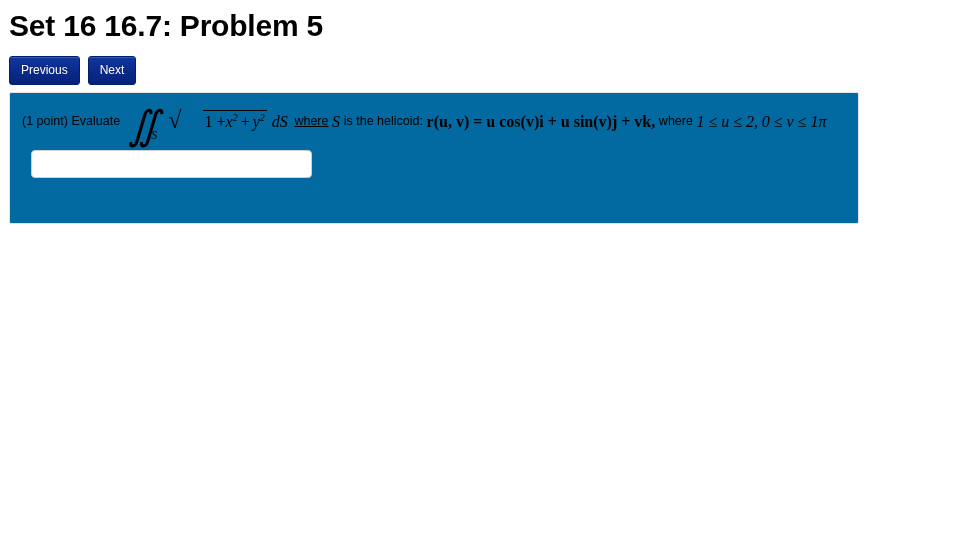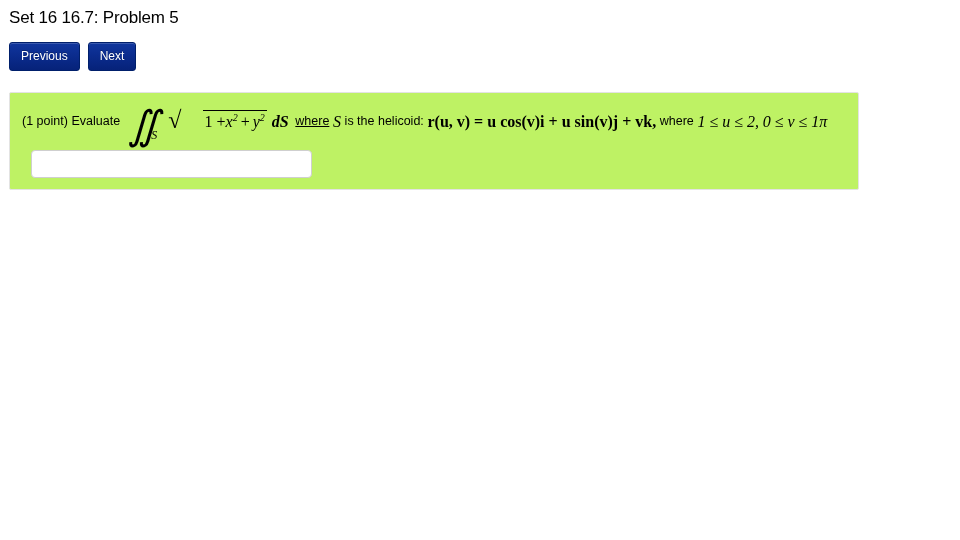--- a/index.html
+++ b/index.html
@@ -20,22 +20,22 @@
   .page {
     position: relative;
     width: 960px;
     height: 540px;
     box-sizing: border-box;
     padding: 0;
   }
 
   
   .page-title {
-    font-size: 17px;
-    font-weight: normal;
+    font-size: 30px;
+    font-weight: bold;
     line-height: 1.1;
     color: #000000;
     margin: 0;
     padding: 9px 0 0 9px;
     letter-spacing: -0.2px;
   }
 
   
   .nav-bar {
     display: flex;
@@ -59,23 +59,23 @@
     white-space: nowrap;
     text-shadow: 0 -1px 0 rgba(0,0,0,0.25);
   }
 
   
   .problem-panel {
     position: absolute;
     left: 9px;
     top: 92px;
     width: 850px;
-    height: 98px;
+    height: 132px;
     box-sizing: border-box;
-    background: #bef264;
+    background: #0369a1;
     border: 1px solid #e3e3e3;
     border-radius: 2px;
     padding: 14px 12px 0 12px;
   }
 
   .problem-statement {
     font-size: 13px;
     line-height: 1.2;
     color: #000000;
     white-space: nowrap;
@@ -210,21 +210,21 @@
           <span class="intsub">S</span>
         </span>
 
         <span class="sqrt">
           <span class="radical">√</span>
           <span class="radicand">
             <span class="math"><span class="num">1 +</span></span><span class="math"><span>x</span><sup class="exp">2</sup></span><span class="math"><span class="op">+</span></span><span class="math"><span>y</span><sup class="exp">2</sup></span>
           </span>
         </span>
 
-        <span class="math" style="padding-left:5px;font-weight:bold;">dS</span>
+        <span class="math" style="padding-left:5px;">dS</span>
       </span>
 
       <span class="plain" style="padding-left:3px;text-decoration:underline;">where</span>
       <span class="math">S</span>
       <span class="plain">is the helicoid:</span>
       <span class="math bold" style="font-style:normal;font-weight:bold;">r(u, v) = u cos(v)i + u sin(v)j + vk,</span>
       <span class="plain">where</span>
       <span class="math num">1 ≤ u ≤ 2,</span>
       <span class="math num">0 ≤ v ≤ 1π</span>
     </div>

